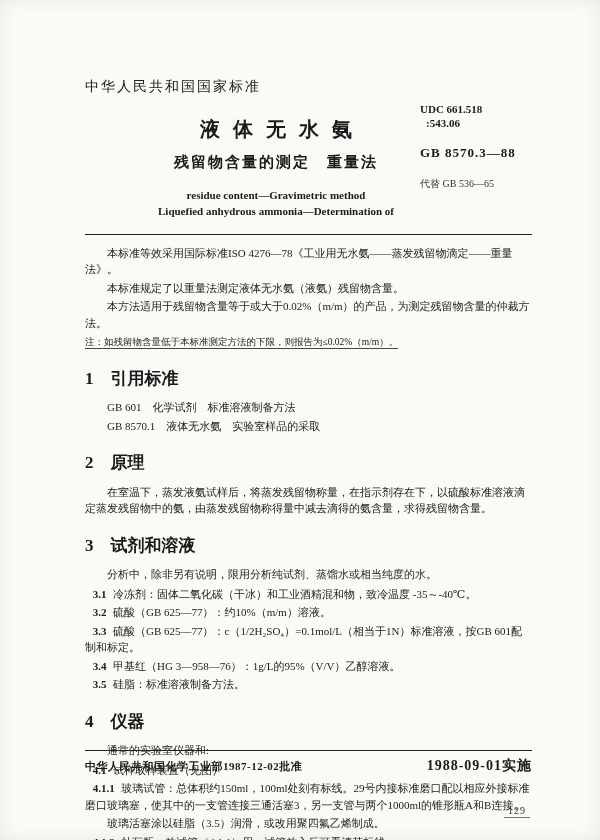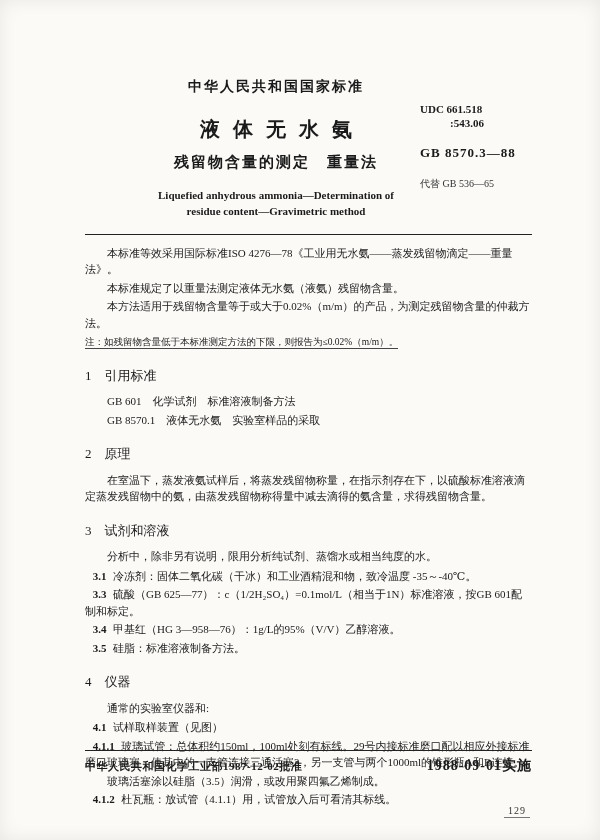--- a/index.html
+++ b/index.html
@@ -9,51 +9,51 @@
     margin:0 auto;
     background:#fbfaf7;
     box-shadow:inset 0 0 18px rgba(0,0,0,0.08);
     font-family:"Liberation Serif","DejaVu Serif",serif;
     color:#1a1a1a;
     overflow:hidden;
   }
   .content{position:absolute;left:85px;right:68px;top:78px;}
   .left-col{width:382px;}
   .org-title{
-    text-align:center;font-size:14px;font-weight:bold;
+    font-size:14px;font-weight:normal;
     letter-spacing:2px;margin:0 0 20px 0;
   }
   .title-cn{
     text-align:center;font-size:20px;font-weight:bold;
     letter-spacing:13px;margin:0 0 10px 0;text-indent:13px;
   }
   .subtitle-cn{
     text-align:center;font-size:15px;font-weight:bold;
     letter-spacing:2px;margin:0 0 16px 0;
   }
   .title-en{
     text-align:center;font-size:11px;font-weight:bold;
     line-height:1.45;margin:0;
   }
   .right-block{
     position:absolute;left:335px;top:24px;width:130px;
     font-size:11px;line-height:1.3;
   }
   .udc1{font-weight:bold;margin:0;}
-  .udc2{font-weight:bold;margin:0 0 14px 30px;}
+  .udc2{font-weight:bold;margin:0 0 14px 6px;}
   .std-no{font-weight:bold;font-size:13px;margin:0 0 16px 0;letter-spacing:1px;}
   .replaces{font-size:10px;margin:0;color:#333;}
   .rule{border:none;border-top:1.6px solid #222;margin:14px 0 10px 0;}
   .body-text{font-size:11px;line-height:1.5;}
   .para{margin:0 0 2px 0;text-indent:2em;}
   .note{
     font-size:9.5px;margin:4px 0 0 0;
   }
   .note span{border-bottom:1px solid #444;padding-bottom:1px;}
-  .sec-heading{font-size:13px;font-weight:normal;margin:16px 0 8px 0;}
+  .sec-heading{font-size:17px;font-weight:bold;margin:16px 0 8px 0;}
   .ref-item{margin:0 0 2px 0;padding-left:2em;}
   .num-item{margin:0 0 2px 0;text-indent:0.7em;}
   .num-item b{margin-right:0.6em;}
   .lead{margin:0 0 3px 0;text-indent:2em;}
   .footer{
     position:absolute;left:85px;right:68px;top:750px;
   }
   .footer-rule{border:none;border-top:1.8px solid #222;margin:0 0 6px 0;}
   .footer-row{display:flex;justify-content:space-between;align-items:center;}
   .approval{font-size:11px;font-weight:bold;letter-spacing:0.5px;}
@@ -68,22 +68,22 @@
 <body>
 
 <div class="page">
 
   <div class="content">
 
     <div class="left-col">
       <p class="org-title">中华人民共和国国家标准</p>
       <p class="title-cn">液体无水氨</p>
       <p class="subtitle-cn">残留物含量的测定　重量法</p>
+      <p class="title-en">residue content—Gravimetric method</p>
       <p class="title-en">Liquefied anhydrous ammonia—Determination of</p>
-      <p class="title-en">residue content—Gravimetric method</p>
     </div>
 
     <div class="right-block">
       <p class="udc1">UDC 661.518</p>
       <p class="udc2">:543.06</p>
       <p class="std-no">GB 8570.3—88</p>
       <p class="replaces">代替 GB 536—65</p>
     </div>
 
     <hr class="rule">
@@ -98,20 +98,21 @@
       <p class="sec-heading">1　引用标准</p>
       <p class="ref-item">GB 601　化学试剂　标准溶液制备方法</p>
       <p class="ref-item">GB 8570.1　液体无水氨　实验室样品的采取</p>
 
       <p class="sec-heading">2　原理</p>
       <p class="para">在室温下，蒸发液氨试样后，将蒸发残留物称量，在指示剂存在下，以硫酸标准溶液滴定蒸发残留物中的氨，由蒸发残留物称得量中减去滴得的氨含量，求得残留物含量。</p>
 
       <p class="sec-heading">3　试剂和溶液</p>
       <p class="lead">分析中，除非另有说明，限用分析纯试剂、蒸馏水或相当纯度的水。</p>
       <p class="num-item"><b>3.1</b><span>冷冻剂：固体二氧化碳（干冰）和工业酒精混和物，致冷温度 -35～-40℃。</span></p>
+      <p class="num-item"><b>3.2</b><span>硫酸（GB 625—77）：约10%（m/m）溶液。</span></p>
       <p class="num-item"><b>3.3</b><span>硫酸（GB 625—77）：c（1/2H₂SO₄）=0.1mol/L（相当于1N）标准溶液，按GB 601配制和标定。</span></p>
       <p class="num-item"><b>3.4</b><span>甲基红（HG 3—958—76）：1g/L的95%（V/V）乙醇溶液。</span></p>
       <p class="num-item"><b>3.5</b><span>硅脂：标准溶液制备方法。</span></p>
 
       <p class="sec-heading">4　仪器</p>
       <p class="lead">通常的实验室仪器和:</p>
       <p class="num-item"><b>4.1</b><span>试样取样装置（见图）</span></p>
       <p class="num-item"><b>4.1.1</b><span>玻璃试管：总体积约150ml，100ml处刻有标线。29号内接标准磨口配以相应外接标准磨口玻璃塞，使其中的一支管连接三通活塞3，另一支管与两个1000ml的锥形瓶A和B连接。</span></p>
       <p class="para">玻璃活塞涂以硅脂（3.5）润滑，或改用聚四氟乙烯制成。</p>
       <p class="num-item"><b>4.1.2</b><span>杜瓦瓶：放试管（4.1.1）用，试管放入后可看清其标线。</span></p>

